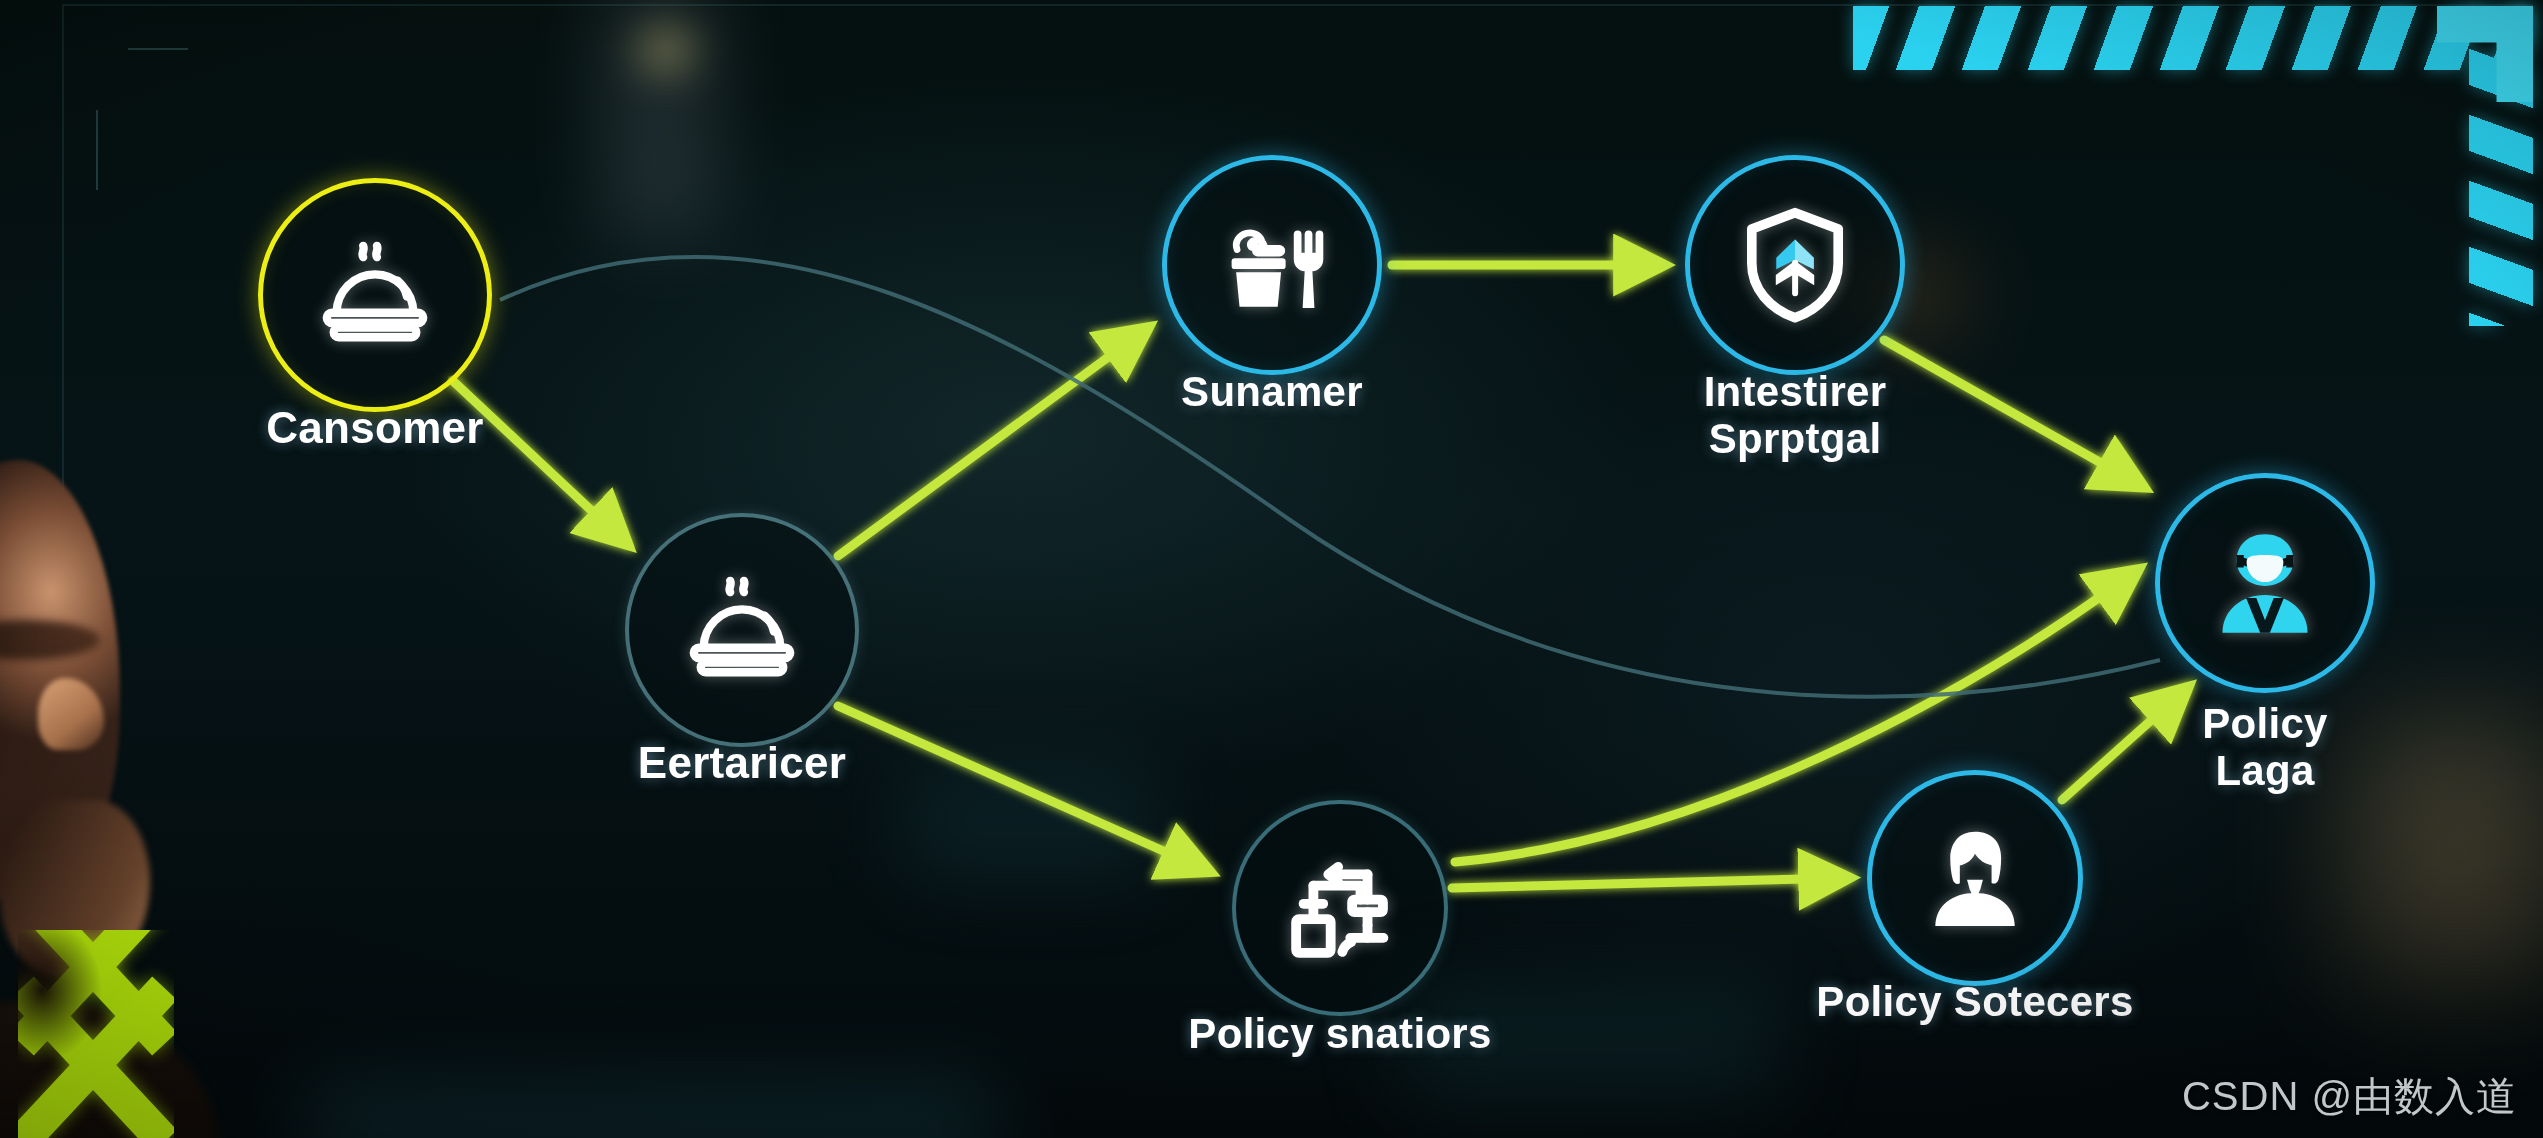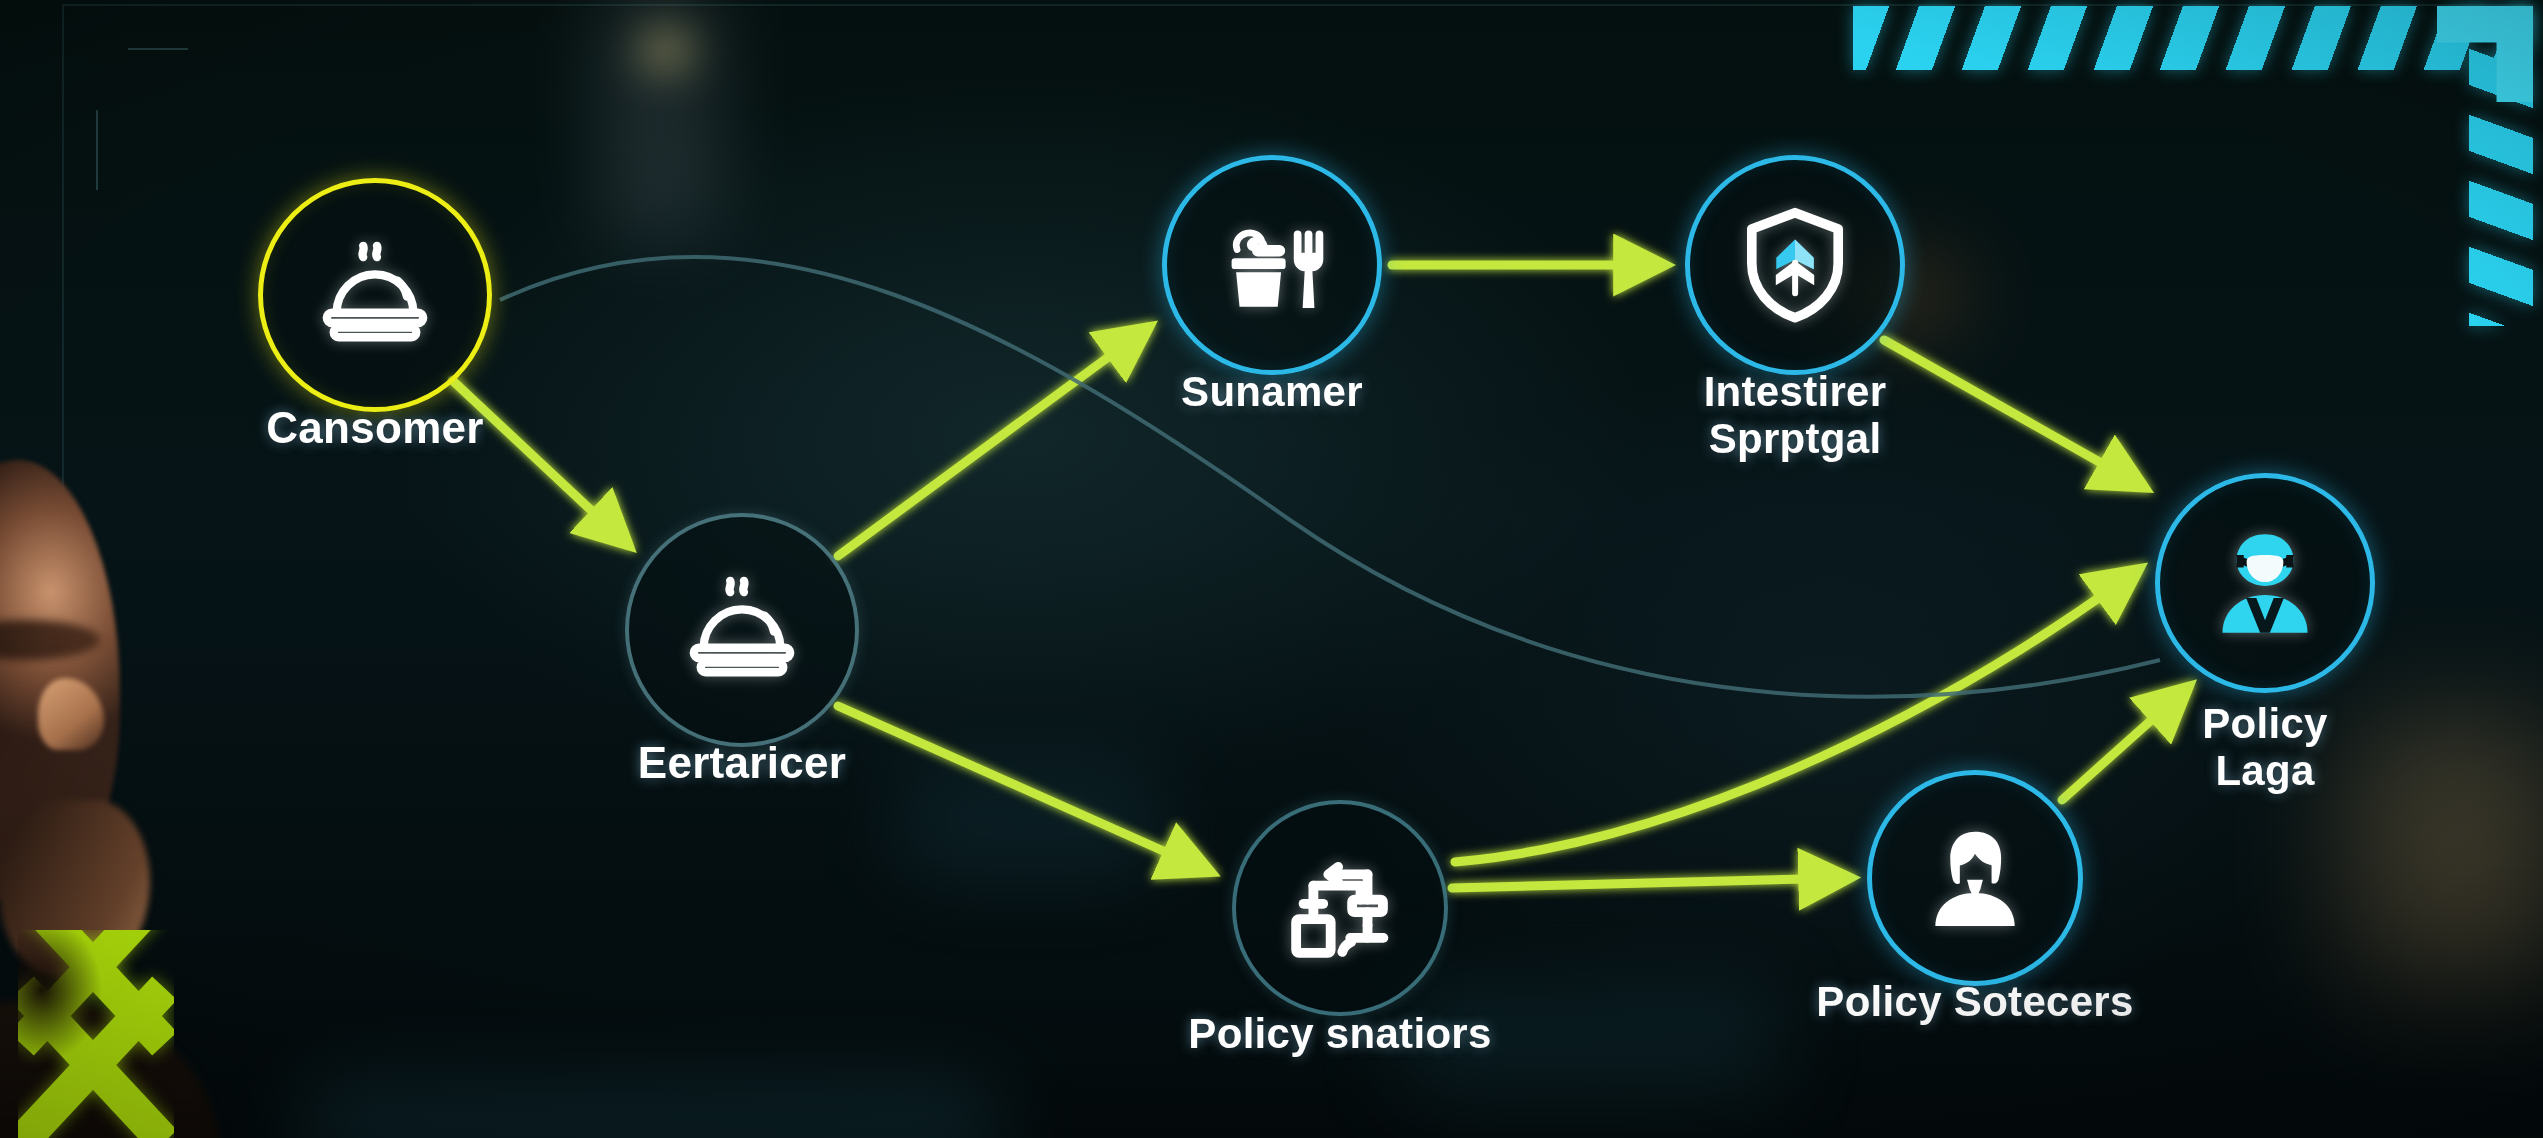--- a/index.html
+++ b/index.html
@@ -331,13 +331,14 @@
         </svg>
       </span>
     </div>
   </div>
   <div class="label" style="left:2090px; top:700px; width:350px; font-size:42px;">Policy
 Laga</div>
 
   <div class="scanline"></div>
   <div class="vignette"></div>
 
+  <div class="watermark">CSDN @由数入道</div>
 </div>
 
 </body></html>

